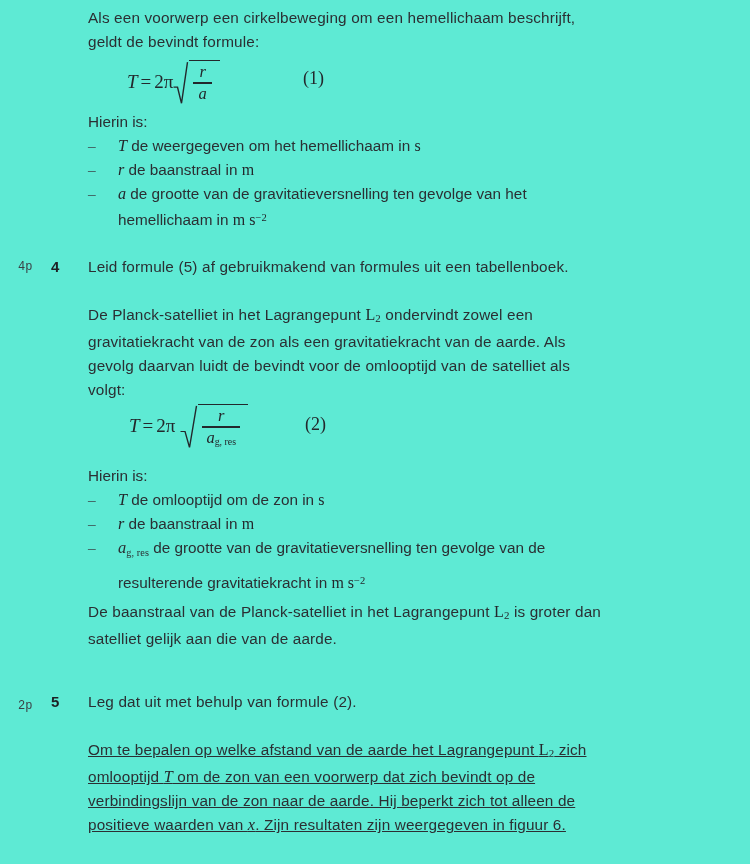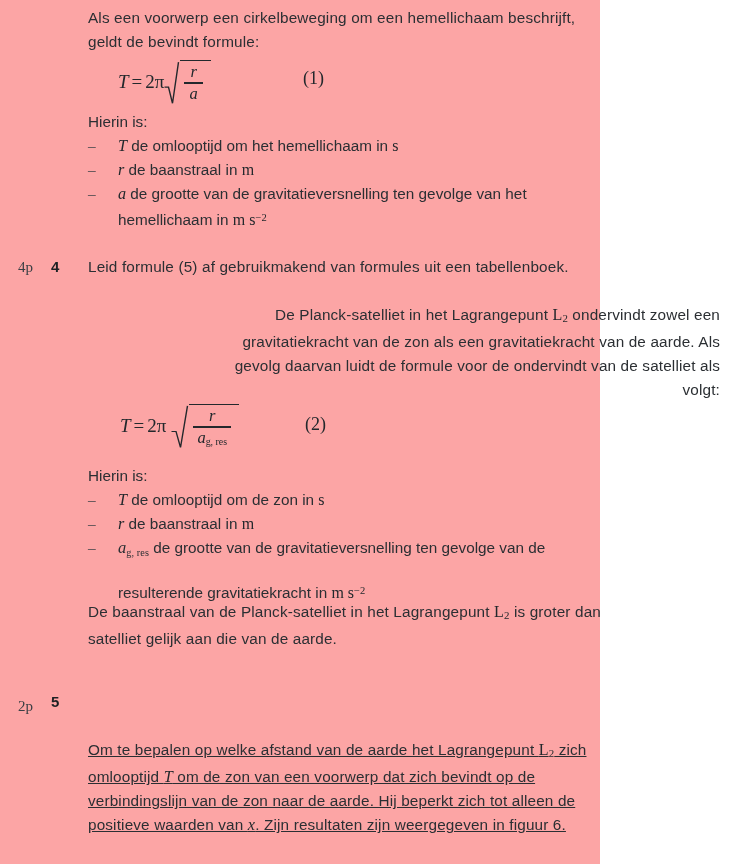--- a/index.html
+++ b/index.html
@@ -11,44 +11,44 @@
     width: 750px;
     height: 864px;
     position: relative;
     overflow: hidden;
     font-family: "Liberation Sans", sans-serif;
     color: #262a2e;
   }
 
   .page {
     position: relative;
-    width: 600px;
+    width: 750px;
     height: 864px;
-    background: #fca5a5;
+    background: #5eead4;
   }
 
   
   .para {
     position: absolute;
     left: 88px;
     width: 632px;
     font-size: 15.3px;
     line-height: 24px;
     color: #2b2f33;
     letter-spacing: 0.01em;
   }
 
   
   .marker-score {
     position: absolute;
     left: 18px;
-    font-size: 15px;
+    font-size: 12px;
     line-height: 24px;
     color: #3a3f44;
-    font-family: Liberation Serif, serif;
+    font-family: Liberation Mono, monospace;
     text-align: right;
   }
   .marker-num {
     position: absolute;
     left: 51px;
     font-size: 15px;
     line-height: 24px;
     font-weight: bold;
     color: #1d2124;
   }
@@ -113,20 +113,21 @@
     vertical-align: -0.26em;
     letter-spacing: 0.01em;
   }
 
   
   .formula {
     position: absolute;
     font-family: "Liberation Serif", serif;
     color: #23282c;
     white-space: nowrap;
+    margin-left: 9px;
   }
   .f-lhs {
     font-size: 19px;
     font-style: italic;
     display: inline-block;
     vertical-align: middle;
   }
   .f-eq {
     font-size: 19px;
     font-style: normal;
@@ -220,43 +221,43 @@
           </svg>
         </span><span class="radicand"><span class="frac"><span class="num">r</span><span class="bar"></span><span class="den">a</span></span></span></span>
   </div>
   <div class="eqnum" style="left:303px; top:68px;">(1)</div>
 
   <div class="deflist" style="top:110px;">
     <div>Hierin is:</div>
 
     <div class="defrow">
       <span class="dash">–</span>
-      <span class="mvar">T</span><span> de omlooptijd om het hemellichaam in </span><span class="mup">s</span>
+      <span class="mvar">T</span><span> de weergegeven om het hemellichaam in </span><span class="mup">s</span>
     </div>
 
     <div class="defrow">
       <span class="dash">–</span>
       <span class="mvar">r</span><span> de baanstraal in </span><span class="mup">m</span>
     </div>
 
     <div class="defrow">
       <span class="dash">–</span>
       <span class="mvar">a</span><span> de grootte van de gravitatieversnelling ten gevolge van het</span>
       <span class="cont"><span>hemellichaam in </span><span class="mup"><span>m s</span><sup>−2</sup></span></span>
     </div>
   </div>
 
   <div class="marker-score" style="top:255px;">4p</div>
   <div class="marker-num" style="top:255px;">4</div>
   <div class="para" style="top:255px;">Leid formule (5) af gebruikmakend van formules uit een tabellenboek.</div>
 
-  <div class="para" style="top:303px;text-align:right;">
+  <div class="para" style="top:303px;">
     <div><span>De Planck-satelliet in het Lagrangepunt </span><span class="mup"><span>L</span><sub>2</sub></span><span> ondervindt zowel een</span></div>
     <div>gravitatiekracht van de zon als een gravitatiekracht van de aarde. Als</div>
-    <div>gevolg daarvan luidt de formule voor de ondervindt van de satelliet als</div>
+    <div>gevolg daarvan luidt de bevindt voor de omlooptijd van de satelliet als</div>
     <div>volgt:</div>
   </div>
 
   <div class="formula" style="left:120px; top:404px;">
     <span class="f-lhs">T</span><span class="f-eq">=</span><span class="f-two-pi">2π</span><span class="radical" style="padding-left:18px; margin-left:5px;"><span class="sign" style="width:18px;">
           <svg viewBox="0 0 18 58" preserveAspectRatio="none">
             <path d="M0.5 36 L5 36 L9.5 57 L16.5 2.5" fill="none" stroke="#23282c" stroke-width="1.4"></path>
           </svg>
         </span><span class="radicand"><span class="frac"><span class="num">r</span><span class="bar"></span><span class="den"><span>a</span><sub>g, res</sub></span></span></span></span>
   </div>
@@ -271,31 +272,32 @@
     </div>
 
     <div class="defrow">
       <span class="dash">–</span>
       <span class="mvar">r</span><span> de baanstraal in </span><span class="mup">m</span>
     </div>
 
     <div class="defrow">
       <span class="dash">–</span>
       <span class="asub"><span>a</span><sub>g, res</sub></span><span> de grootte van de gravitatieversnelling ten gevolge van de</span>
-      <span class="cont" style="margin-top:14px;"><span>resulterende gravitatiekracht in </span><span class="mup"><span>m s</span><sup>−2</sup></span></span>
+      <span class="cont" style="margin-top:4px;"><span>resulterende gravitatiekracht in </span><span class="mup"><span>m s</span><sup>−2</sup></span></span>
     </div>
   </div>
 
   <div class="para" style="top:600px;">
     <div><span>De baanstraal van de Planck-satelliet in het Lagrangepunt </span><span class="mup"><span>L</span><sub>2</sub></span><span> is groter dan</span></div>
     <div>satelliet gelijk aan die van de aarde.</div>
   </div>
 
   <div class="marker-score" style="top:694px;">2p</div>
   <div class="marker-num" style="top:690px;">5</div>
+  <div class="para" style="top:690px;">Leg dat uit met behulp van formule (2).</div>
 
   <div class="para" style="top:738px;text-decoration:underline;">
     <div><span>Om te bepalen op welke afstand van de aarde het Lagrangepunt </span><span class="mup"><span>L</span><sub>2</sub></span><span> zich</span></div>
     <div><span>omlooptijd </span><span class="mvar">T</span><span> om de zon van een voorwerp dat zich bevindt op de</span></div>
     <div>verbindingslijn van de zon naar de aarde. Hij beperkt zich tot alleen de</div>
     <div><span>positieve waarden van </span><span class="mvar">x</span><span>. Zijn resultaten zijn weergegeven in figuur 6.</span></div>
   </div>
 
 </div>
 

